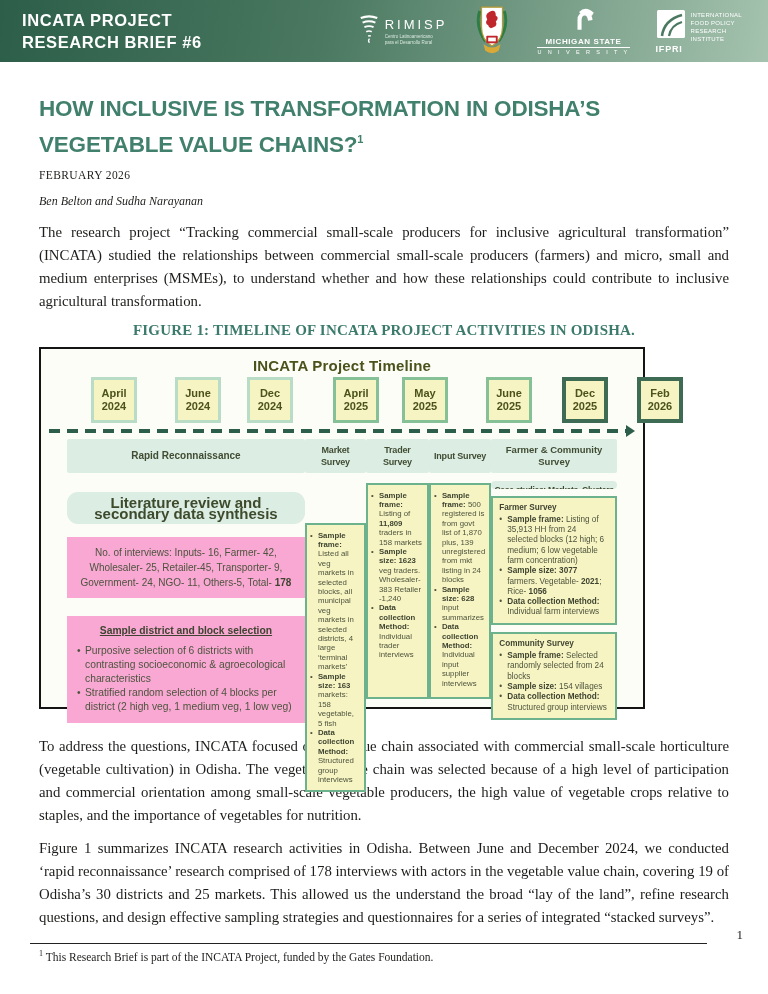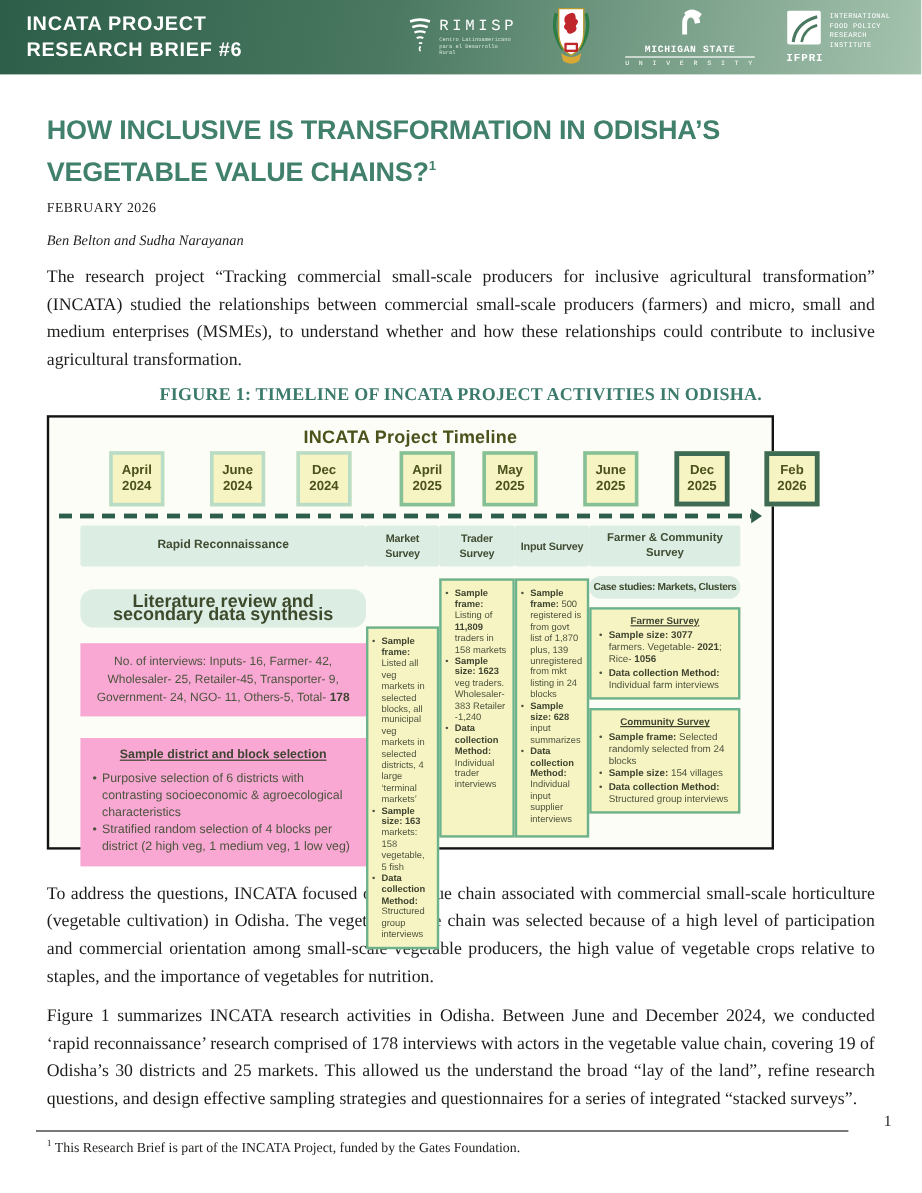--- a/index.html
+++ b/index.html
@@ -14,21 +14,21 @@
   .banner {
     height:62px; width:100%;
     background:linear-gradient(100deg,#2c5e49 0%,#4a7860 42%,#a5c3af 100%);
     display:flex; align-items:center; justify-content:space-between;
     padding:0 26px 0 22px;
   }
   .banner-title { font-family:"Liberation Sans", sans-serif; font-weight:bold;
     color:#ffffff; font-size:16.5px; line-height:22px; letter-spacing:.6px; }
   .logos { display:flex; align-items:center; gap:26px; }
   .logo { display:flex; align-items:center; gap:5px; color:#fff;
-    font-family:Liberation Mono, monospace;justify-content:flex-end; }
+    font-family:Liberation Sans, sans-serif;justify-content:flex-end; }
   .rimisp-name { font-size:13px; letter-spacing:3px; font-weight:400; }
   .rimisp-sub { font-size:4.5px; line-height:5.5px; color:#d9e8de; margin-top:2px; width:60px; }
   .msu-block { text-align:center; }
   .msu-name { font-size:8px; letter-spacing:.6px; font-weight:bold;
     border-bottom:1px solid #fff; padding-bottom:1px; }
   .msu-sub { font-size:5.5px; letter-spacing:2.4px; margin-top:1px; }
   .ifpri-block { display:flex; align-items:flex-start; gap:5px; }
   .ifpri-left { text-align:left; }
   .ifpri-acronym { font-size:9px; font-weight:bold; letter-spacing:.8px; margin-top:1px; }
   .ifpri-lines { font-size:6px; line-height:8px; letter-spacing:.3px; margin-top:2px; }
@@ -101,21 +101,21 @@
   ul.blist li::before { content:"•"; position:absolute; left:0; top:0; }
   .survey-box {
     background:#f7f4c3; border:2px solid #6cb28d; color:#4d543d;
     margin-top:10px; padding:6px 4px 6px 3px;
   }
   .col-m1 .survey-box,.col-m2 .survey-box,.col-m3 .survey-box {
     flex:1; margin-bottom:6px; font-size:7.8px; line-height:9.4px;
   }
   .col-right .survey-box { font-size:8.2px; line-height:10.3px; margin-top:7px; padding:5px 6px; }
   .survey-box b { color:#3e4430; }
-  .survey-title { text-align:center; font-weight:bold; text-decoration:underline;
+  .survey-title { text-align:left; font-weight:bold; 
     color:#3e4430; margin-bottom:2px; }
 
   
   .footer-area { position:relative; margin-top:14px; }
   .foot-rule { border:none; border-top:1.4px solid #222; width:677px; margin-left:-9px; }
   .page-num { position:absolute; right:-14px; top:-16px; font-size:13px; }
   .footnote { margin-top:5px; font-size:11.5px; color:#1d1d1b; }
   .footnote sup { font-size:8px; }
 </style>
 </head>
@@ -283,20 +283,21 @@
                 <li><b>Data collection Method:</b><span> Individual input supplier interviews</span></li>
               </ul>
           </div>
         </div>
         <div class="col col-right">
           <div class="phase-bar">Farmer &amp; Community Survey</div>
           <div class="pill">Case studies: Markets, Clusters</div>
           <div class="survey-box">
             <div class="survey-title">Farmer Survey</div>
             <ul class="blist">
+                <li><b>Sample frame:</b><span> Listing of 35,913 HH from 24 selected blocks (12 high; 6 medium; 6 low vegetable farm concentration)</span></li>
                 <li><b>Sample size: 3077</b><span> farmers. Vegetable- </span><b>2021</b><span>; Rice- </span><b>1056</b></li>
                 <li><b>Data collection Method:</b><span> Individual farm interviews</span></li>
               </ul>
           </div>
           <div class="survey-box">
             <div class="survey-title">Community Survey</div>
             <ul class="blist">
                 <li><b>Sample frame:</b><span> Selected randomly selected from 24 blocks</span></li>
                 <li><b>Sample size:</b><span> 154 villages</span></li>
                 <li><b>Data collection Method:</b><span> Structured group interviews</span></li>

